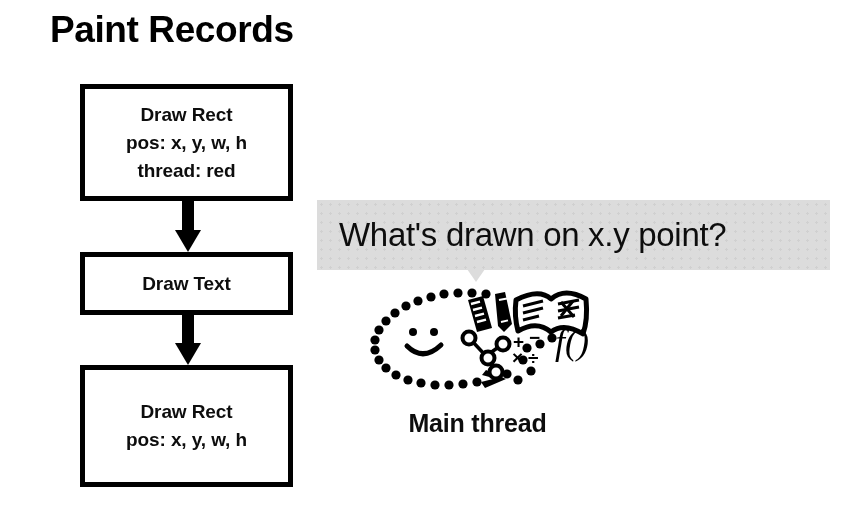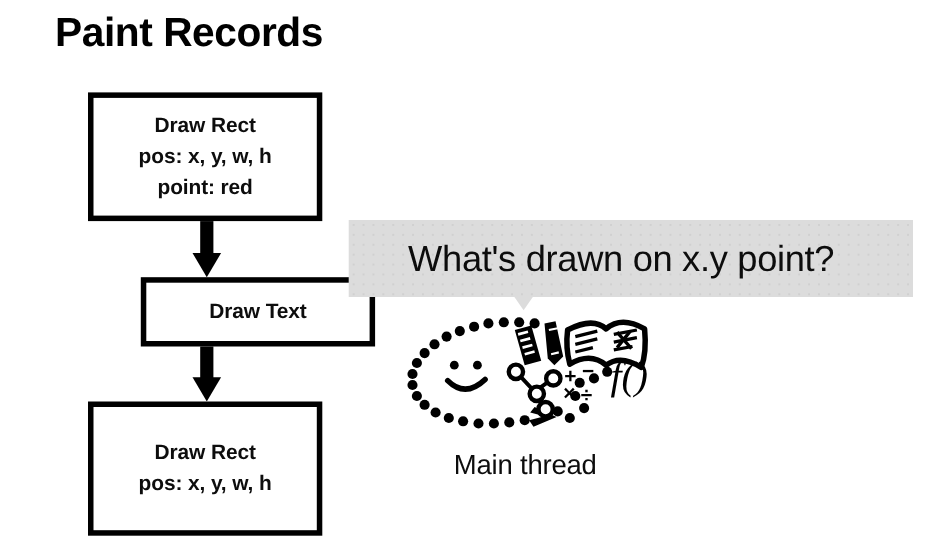--- a/index.html
+++ b/index.html
@@ -45,21 +45,21 @@
   }
   .record-box .line {
     font-size: 19px;
     font-weight: bold;
     line-height: 28px;
     letter-spacing: -0.1px;
     color: #0d0d0d;
     white-space: nowrap;
   }
   #box-1 { top: 84px;  height: 117px; }
-  #box-2 { top: 252px; height: 63px; margin-left: 48px; }
+  #box-2 { top: 252px; height: 63px; }
   #box-3 { top: 365px; height: 122px; }
 
   
   .flow-arrow {
     position: absolute;
     left: 175px;
     width: 26px;
   }
   .flow-arrow .stem {
     position: absolute;
@@ -97,21 +97,20 @@
     display: flex;
     align-items: center;
     box-sizing: border-box;
     padding-left: 22px;
   }
   .speech-bubble .bubble-text {
     font-size: 33px;
     letter-spacing: -0.3px;
     color: #0d0d0d;
     white-space: nowrap;
-    margin-left: 32px;
   }
   .bubble-tail {
     position: absolute;
     left: 467px;
     top: 269px;
     width: 0;
     height: 0;
     border-left: 9px solid transparent;
     border-right: 9px solid transparent;
     border-top: 13px solid #dcdcdc;
@@ -127,35 +126,35 @@
   }
   .thread-illustration svg { display: block; }
 
   .thread-label {
     position: absolute;
     left: 355px;
     top: 409px;
     width: 245px;
     text-align: center;
     font-size: 25px;
-    font-weight: normal;
+    font-weight: bold;
     letter-spacing: -0.2px;
     color: #0d0d0d;
     white-space: nowrap;
   }
 </style>
 </head>
 <body>
 
 <div class="slide-title">Paint Records</div>
 
 <div class="record-box" id="box-1">
   <div class="line">Draw Rect</div>
   <div class="line">pos: x, y, w, h</div>
-  <div class="line">point: red</div>
+  <div class="line">thread: red</div>
 </div>
 
 <div class="flow-arrow" id="arrow-1">
   <div class="stem"></div>
   <div class="head"></div>
 </div>
 
 <div class="record-box" id="box-2">
   <div class="line">Draw Text</div>
 </div>

